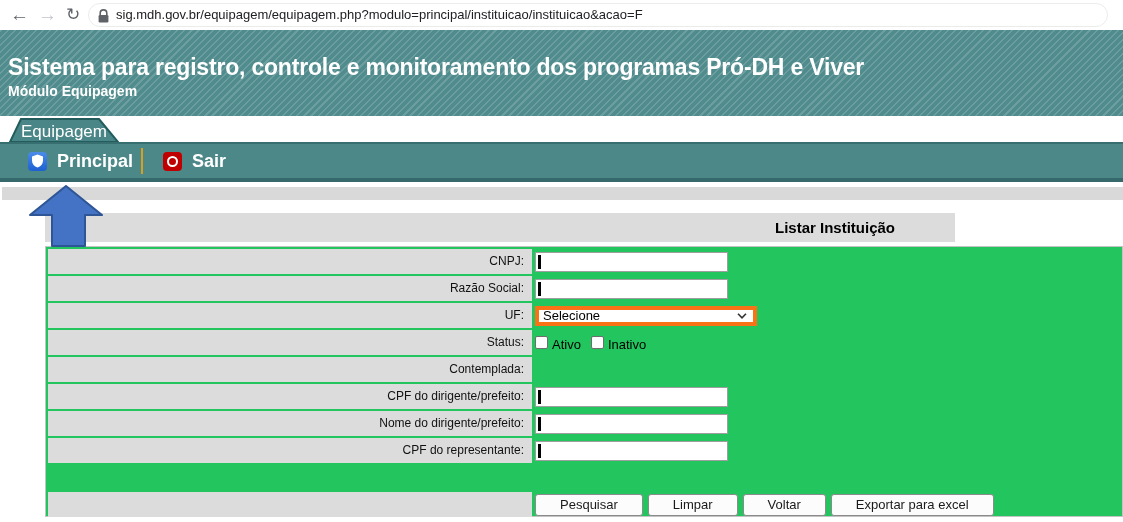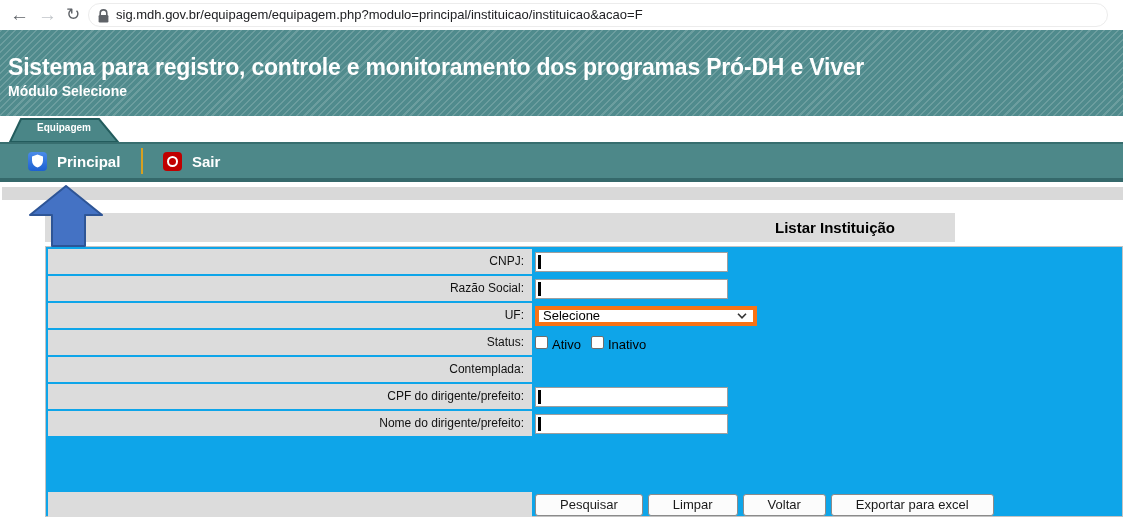--- a/index.html
+++ b/index.html
@@ -30,45 +30,45 @@
       rgba(255,255,255,0.16) 0px, rgba(255,255,255,0.16) 1.5px,
       transparent 1.5px, transparent 5px);
   }
   .app-title { position:absolute; left:8px; top:24px; color:#fff; font-weight:bold;
                font-size:23px; letter-spacing:-0.2px; white-space:nowrap; }
   .app-subtitle { position:absolute; left:8px; top:53px; color:#fff; font-weight:bold; font-size:14px; }
 
   
   .tab-wrap { position:absolute; left:8px; top:118px; width:112px; height:24px; }
   .tab-label { position:absolute; left:12px; top:4px; width:88px; text-align:center;
-               color:#fff; font-weight:bold; font-size:10px; }
+               color:#fff; font-weight:normal; font-size:17px; }
 
   
   .menu-bar { position:absolute; left:0; top:142px; width:1123px; height:40px;
               background:#4d8889; border-top:2px solid #376e6f; border-bottom:4px solid #35696b; }
   .menu-item { position:absolute; top:0; height:34px; display:flex; align-items:center; cursor:pointer; }
   .menu-item-principal { left:28px; }
   .menu-item-sair { left:163px; }
   .menu-ico { width:19px; height:19px; border-radius:4px; display:flex; align-items:center;
               justify-content:center; margin-right:10px; }
   .ico-principal { background:linear-gradient(180deg,#4b8be9,#1d60d1); }
   .ico-sair { background:#c00000; }
   .ring { width:11px; height:11px; border:2.5px solid #fff; border-radius:50%; }
-  .menu-label { color:#fff; font-weight:bold; font-size:15px; }
+  .menu-label { color:#fff; font-weight:bold; font-size:18px; }
   .menu-sep { position:absolute; left:141px; top:4px; width:2px; height:26px; background:#d7a021; }
 
   
   .band-top { position:absolute; left:2px; top:187px; width:1121px; height:13px; background:#d9d9d9; }
   .band-title { position:absolute; left:45px; top:213px; width:910px; height:29px; background:#dcdcdc; }
   .section-title { position:absolute; left:645px; top:0; width:290px; height:29px; line-height:29px;
                    text-align:center; font-weight:bold; font-size:15px; color:#000; }
 
   
   .form-box { position:absolute; left:45px; top:246px; width:1078px; height:271px;
-              background:#0ea5e9; border:1px solid #c3c3c3; }
+              background:#22c55e; border:1px solid #c3c3c3; }
   .frow { position:absolute; left:0; width:100%; height:25px; }
   .flabel { position:absolute; left:2px; top:0; width:484px; height:25px; background:#dcdcdc;
             font-size:12px; color:#111; text-align:right; line-height:25px; padding-right:8px; }
   .ffield { position:absolute; left:489px; top:0; right:2px; height:25px;
             display:flex; align-items:center; }
   .tinput { position:relative; width:193px; height:20px; background:#fff;
             border:1px solid #9e9e9e; display:inline-block; }
   .tinput input { position:absolute; left:7px; top:0; width:182px; height:18px; border:none;
                   outline:none; background:transparent; font-size:13px; font-family:"Liberation Sans",sans-serif; }
   .caret { position:absolute; left:2px; top:2px; width:3px; height:14px; background:#000; }
@@ -100,21 +100,21 @@
     <svg width="11" height="14" viewBox="0 0 11 14">
       <path d="M2.2 6 V4.2 a3.3 3.3 0 0 1 6.6 0 V6" fill="none" stroke="#5f6368" stroke-width="1.6"></path>
       <rect x="0.6" y="6" width="9.8" height="7.4" rx="1.2" fill="#5f6368"></rect>
     </svg>
   </span>
   <span class="url-text">sig.mdh.gov.br/equipagem/equipagem.php?modulo=principal/instituicao/instituicao&amp;acao=F</span>
 </div>
 
 <div class="app-header">
   <div class="app-title">Sistema para registro, controle e monitoramento dos programas Pró-DH e Viver</div>
-  <div class="app-subtitle">Módulo Selecione</div>
+  <div class="app-subtitle">Módulo Equipagem</div>
 </div>
 
 <div class="tab-wrap">
   <svg width="112" height="24" viewBox="0 0 112 24">
     <path d="M13,1 L91,1 L110,24 L2,24 Z" fill="#4a8687" stroke="#235c5d" stroke-width="2"></path>
   </svg>
   <span class="tab-label">Equipagem</span>
 </div>
 
 <div class="menu-bar">
@@ -203,20 +203,29 @@
   <div class="frow" style="top:164px">
     <div class="flabel">Nome do dirigente/prefeito:</div>
     <div class="ffield">
       <span class="tinput">
         <input type="text" style="">
         <span class="caret"></span>
       </span>
     </div>
   </div>
 
+  <div class="frow" style="top:191px">
+    <div class="flabel">CPF do representante:</div>
+    <div class="ffield">
+      <span class="tinput">
+        <input type="text" style="">
+        <span class="caret"></span>
+      </span>
+    </div>
+  </div>
 
 
   <div class="frow" style="top:245px">
     <div class="flabel"></div>
     <div class="ffield">
       <button class="btn">Pesquisar</button>
       <button class="btn">Limpar</button>
       <button class="btn">Voltar</button>
       <button class="btn">Exportar para excel</button>
     </div>

